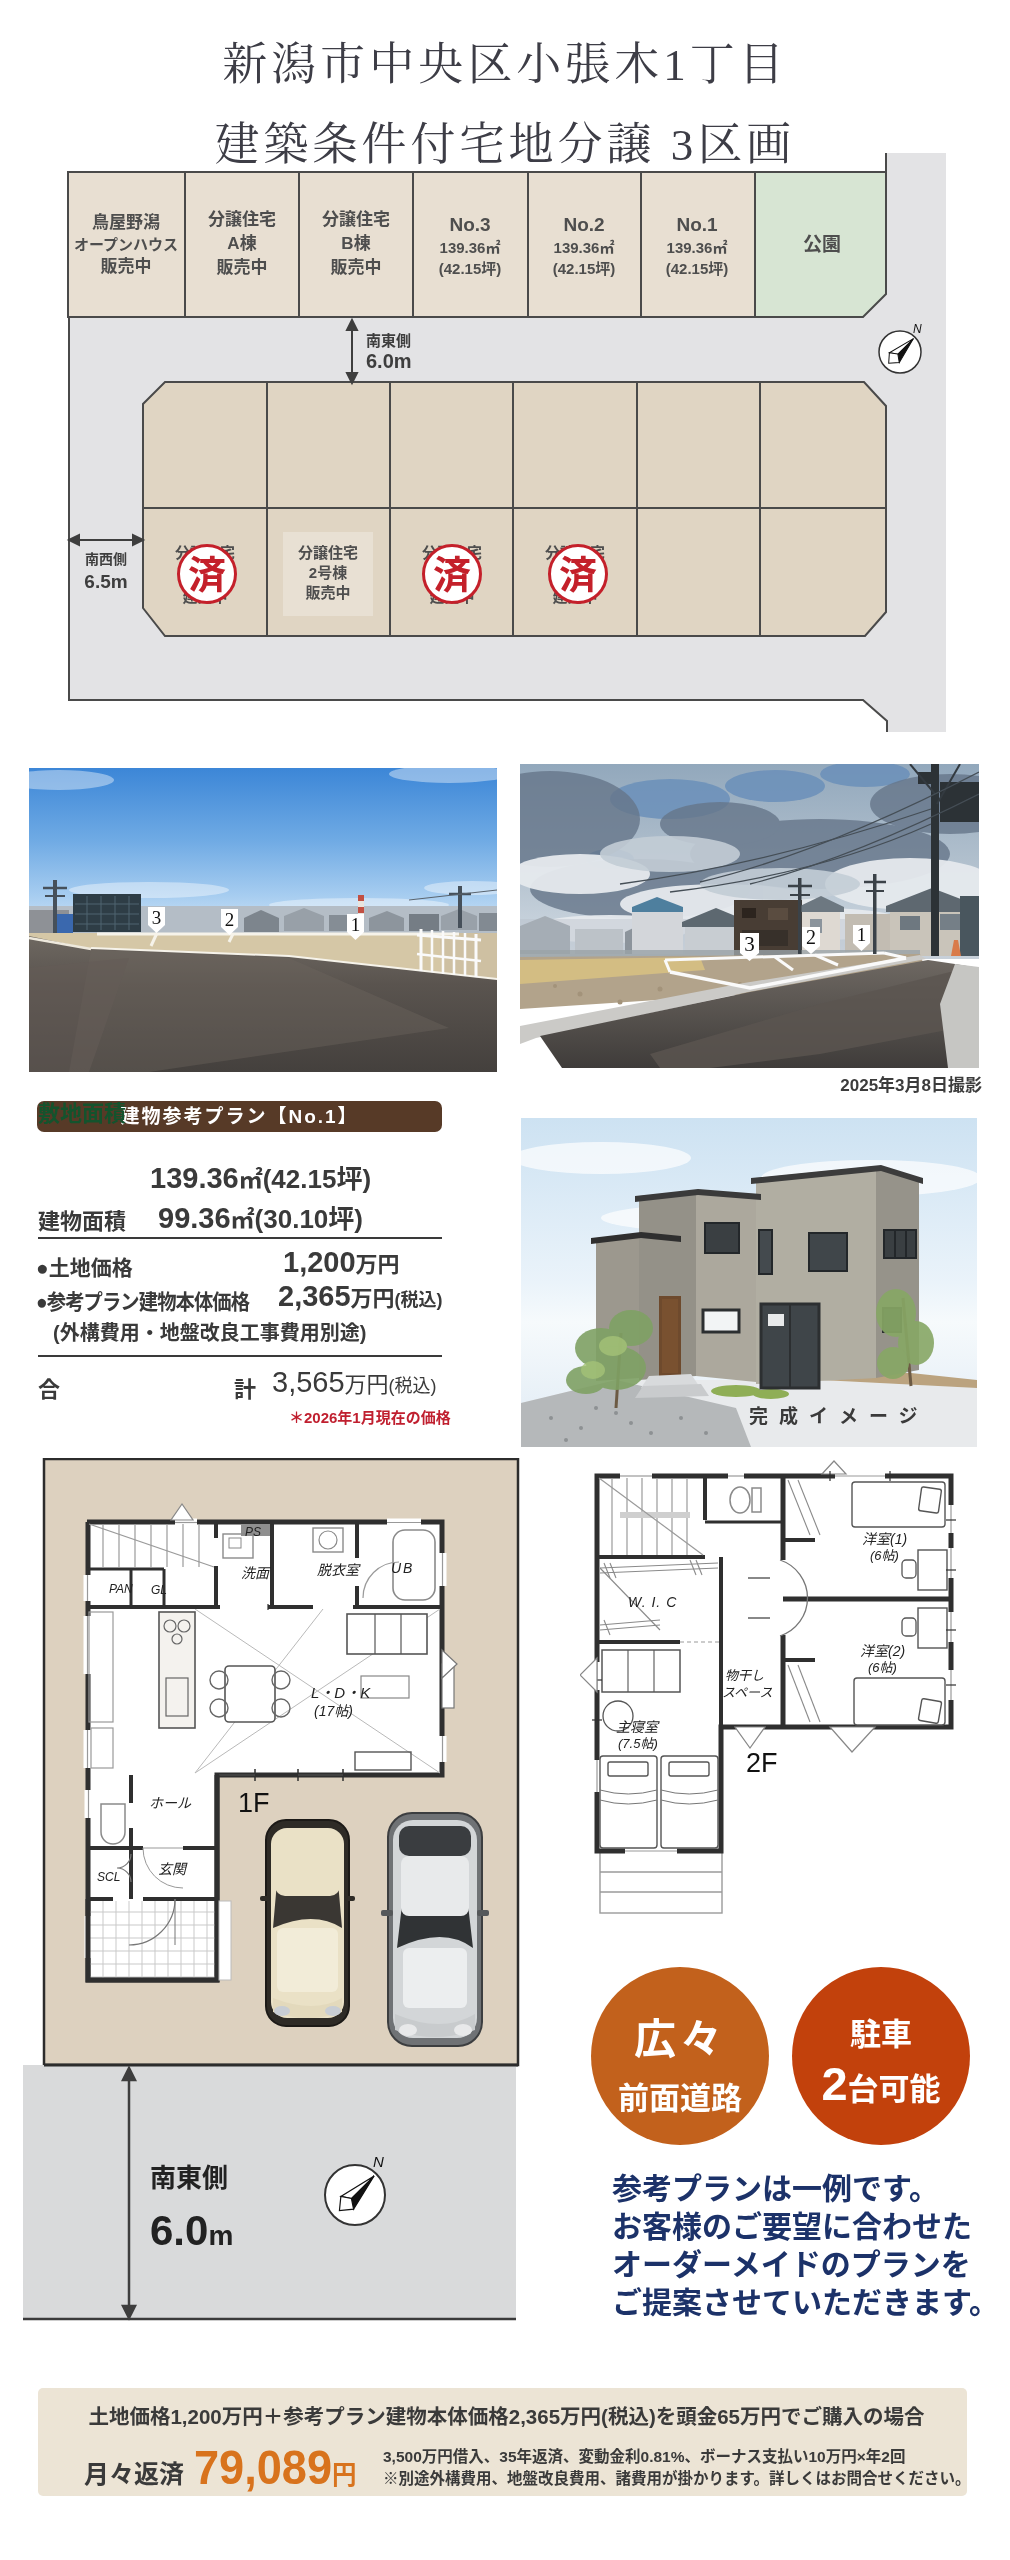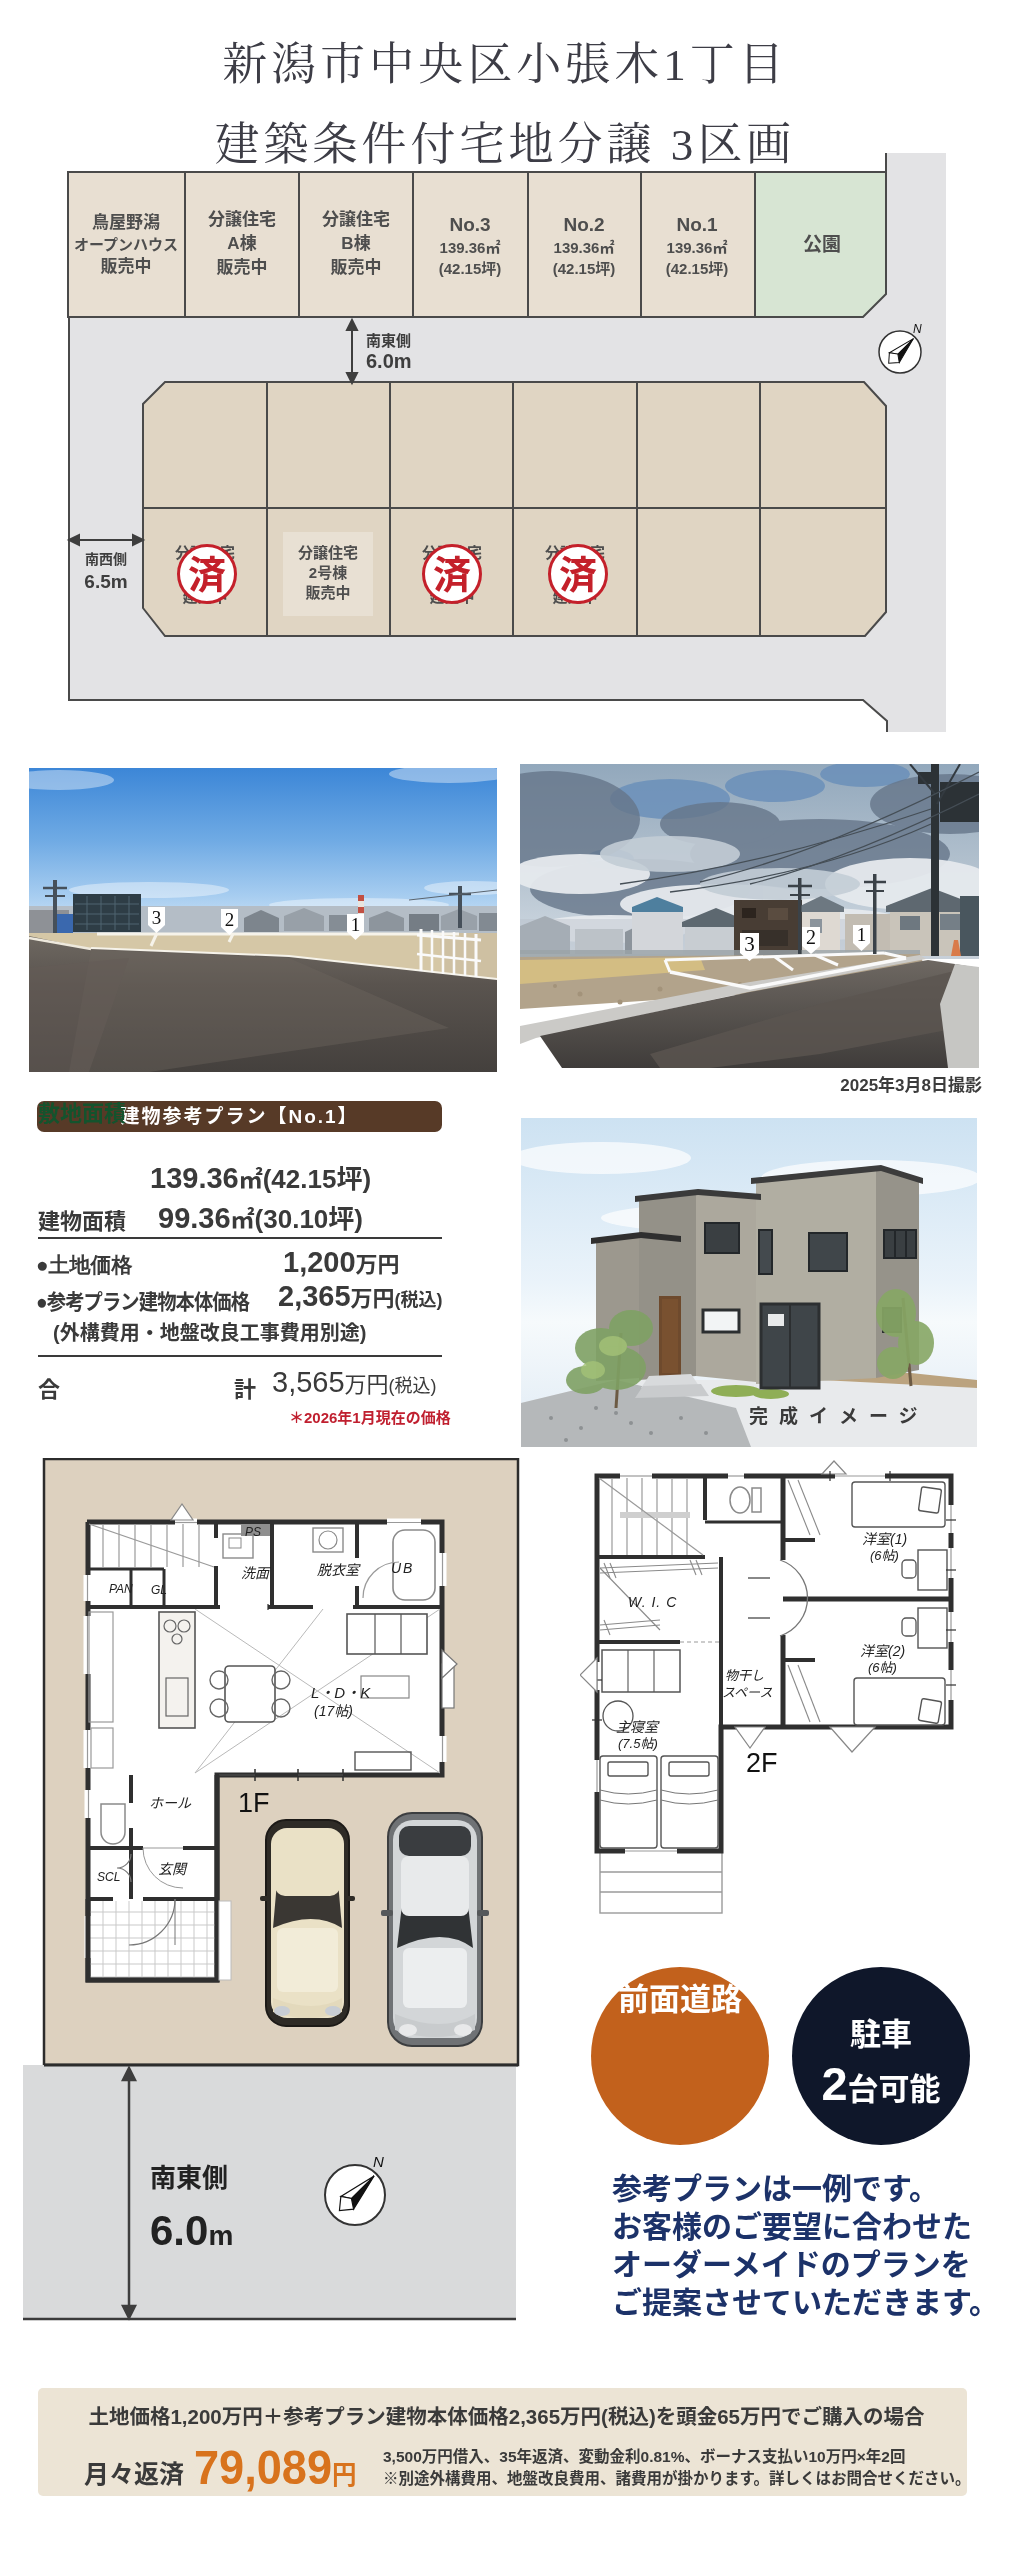--- a/index.html
+++ b/index.html
@@ -396,21 +396,21 @@
   line-height:31px;letter-spacing:2px;">建物参考プラン【No.1】</div>
 
 <div class="abs" style="left:38px;top:1095px;font-size:22px;font-weight:bold;color:#14532d;">敷地面積</div>
 <div class="abs" style="left:150px;top:1158px;font-size:29px;font-weight:bold;color:#3a3a3a;">139.36<span style="font-size:24px">㎡</span><span style="font-size:26px">(42.15坪)</span></div>
 
 <div class="abs" style="left:38px;top:1203px;font-size:22px;font-weight:bold;color:#3a3a3a;">建物面積</div>
 <div class="abs" style="left:158px;top:1198px;font-size:29px;font-weight:bold;color:#3a3a3a;">99.36<span style="font-size:24px">㎡</span><span style="font-size:26px">(30.10坪)</span></div>
 
 <div class="abs" style="left:38px;top:1237px;width:404px;height:0;border-top:2px solid #3a3a3a;"></div>
 
-<div class="abs" style="left:36px;top:1251px;font-size:21px;font-weight:bold;color:#3a3a3a;font-family:Liberation Mono, monospace;">●土地価格</div>
+<div class="abs" style="left:36px;top:1251px;font-size:21px;font-weight:bold;color:#3a3a3a;">●土地価格</div>
 <div class="abs" style="left:283px;top:1246px;font-size:29px;font-weight:bold;color:#3a3a3a;">1,200<span style="font-size:22px">万円</span></div>
 
 <div class="abs" style="left:36px;top:1285px;font-size:21px;font-weight:bold;color:#3a3a3a;letter-spacing:-1px;transform:scaleX(0.92);transform-origin:left;">●参考プラン建物本体価格</div>
 <div class="abs" style="left:278px;top:1280px;font-size:29px;font-weight:bold;color:#3a3a3a;">2,365<span style="font-size:22px">万円</span><span style="font-size:18px">(税込)</span></div>
 
 <div class="abs" style="left:53px;top:1317px;font-size:20px;font-weight:bold;color:#3a3a3a;">(外構費用・地盤改良工事費用別途)</div>
 
 <div class="abs" style="left:38px;top:1355px;width:404px;height:0;border-top:2px solid #3a3a3a;"></div>
 
 <div class="abs" style="left:38px;top:1371px;font-size:22px;font-weight:bold;color:#3a3a3a;">合</div>
@@ -900,25 +900,26 @@
     <text x="280" y="196" font-size="14">洋室(2)</text>
     <text x="288" y="212" font-size="13">(6帖)</text>
   </g>
 </svg>
 </div>
 
 <div class="abs" style="left:746px;top:1748px;font-size:27px;color:#111;">2F</div>
 
 <div class="abs" style="left:591px;top:1967px;width:178px;height:178px;border-radius:50%;
   background:#c2611c;color:#fff;text-align:center;">
+  <div style="font-size:42px;font-weight:bold;margin-top:38px;letter-spacing:4px;">広々</div>
   <div style="font-size:31px;font-weight:bold;margin-top:7px;">前面道路</div>
 </div>
 
 <div class="abs" style="left:792px;top:1967px;width:178px;height:178px;border-radius:50%;
-  background:#0f172a;color:#fff;text-align:center;">
+  background:#c2410c;color:#fff;text-align:center;">
   <div style="font-size:31px;font-weight:bold;margin-top:42px;">駐車</div>
   <div style="font-size:31px;font-weight:bold;margin-top:2px;"><span style="font-size:47px;">2</span>台可能</div>
 </div>
 
 <div class="abs" style="left:612px;top:2170px;width:398px;font-size:30px;font-weight:bold;
   color:#1c3269;line-height:38px;letter-spacing:0px;">
 参考プランは一例です。<br>お客様のご要望に合わせた<br>オーダーメイドのプランを<br>ご提案させていただきます。</div>
 
 <div class="abs" style="left:38px;top:2388px;width:921px;height:108px;background:#ece4d5;border-radius:5px;padding-left:8px;">
 

